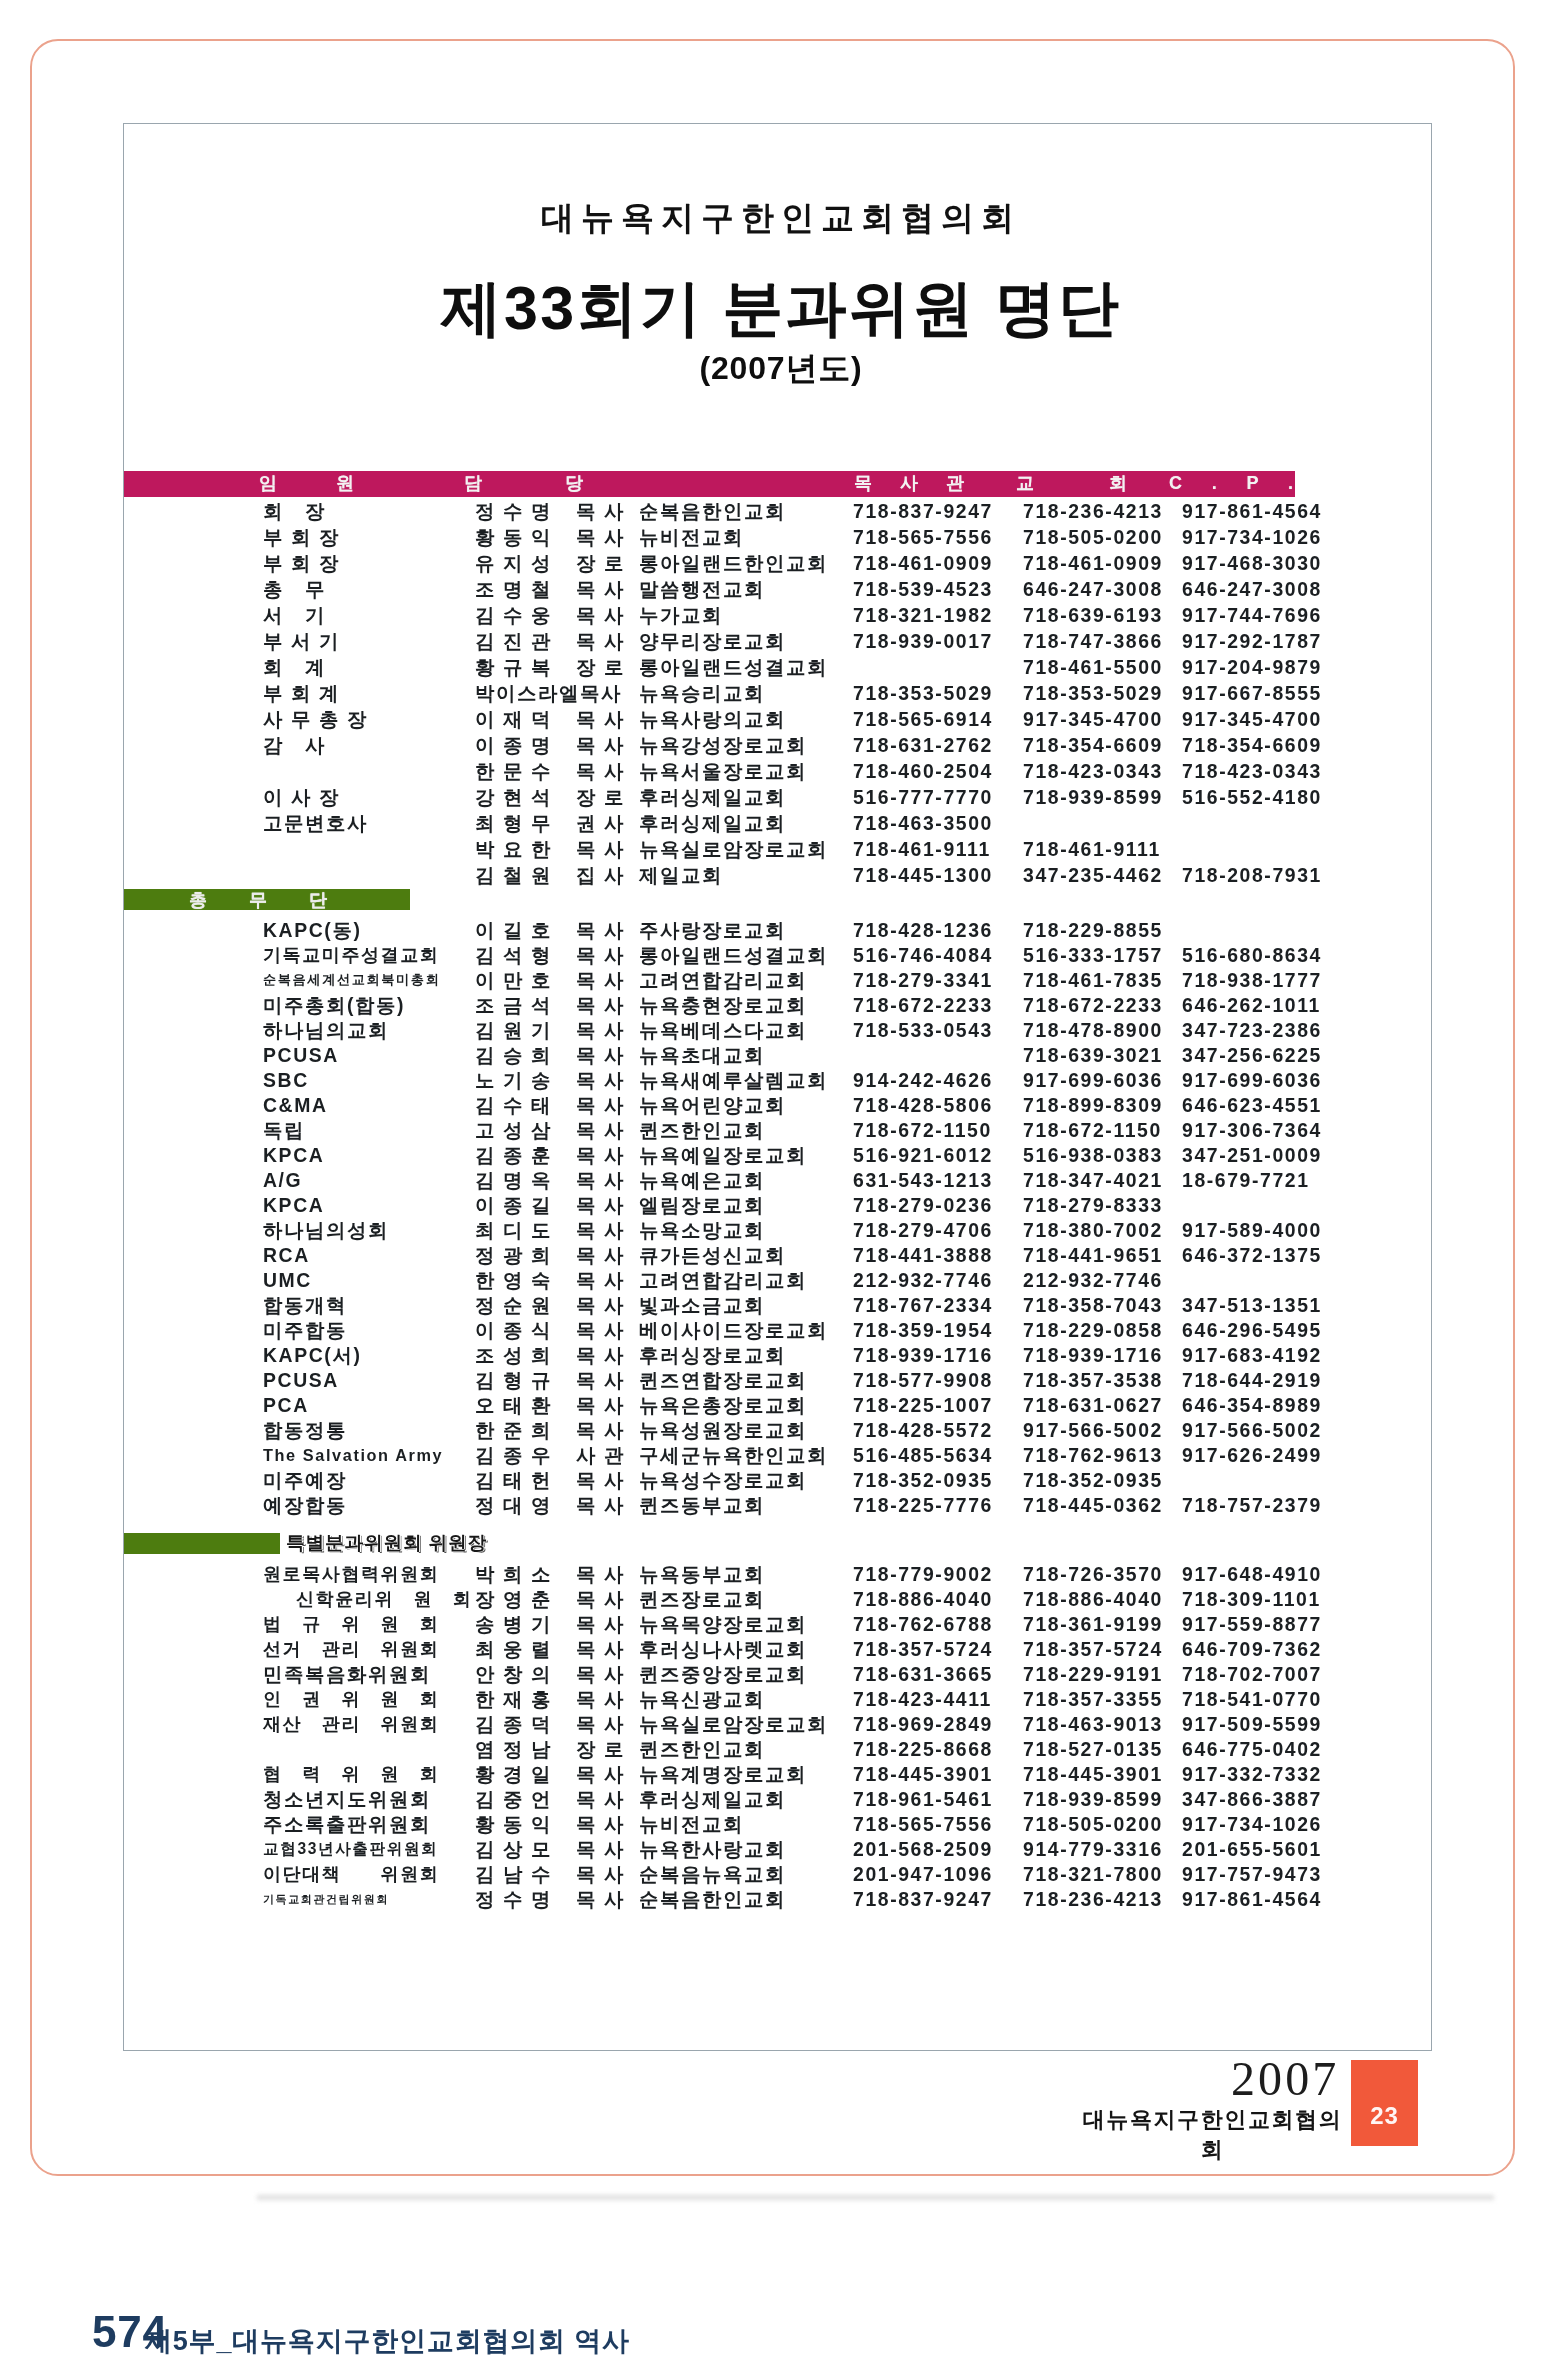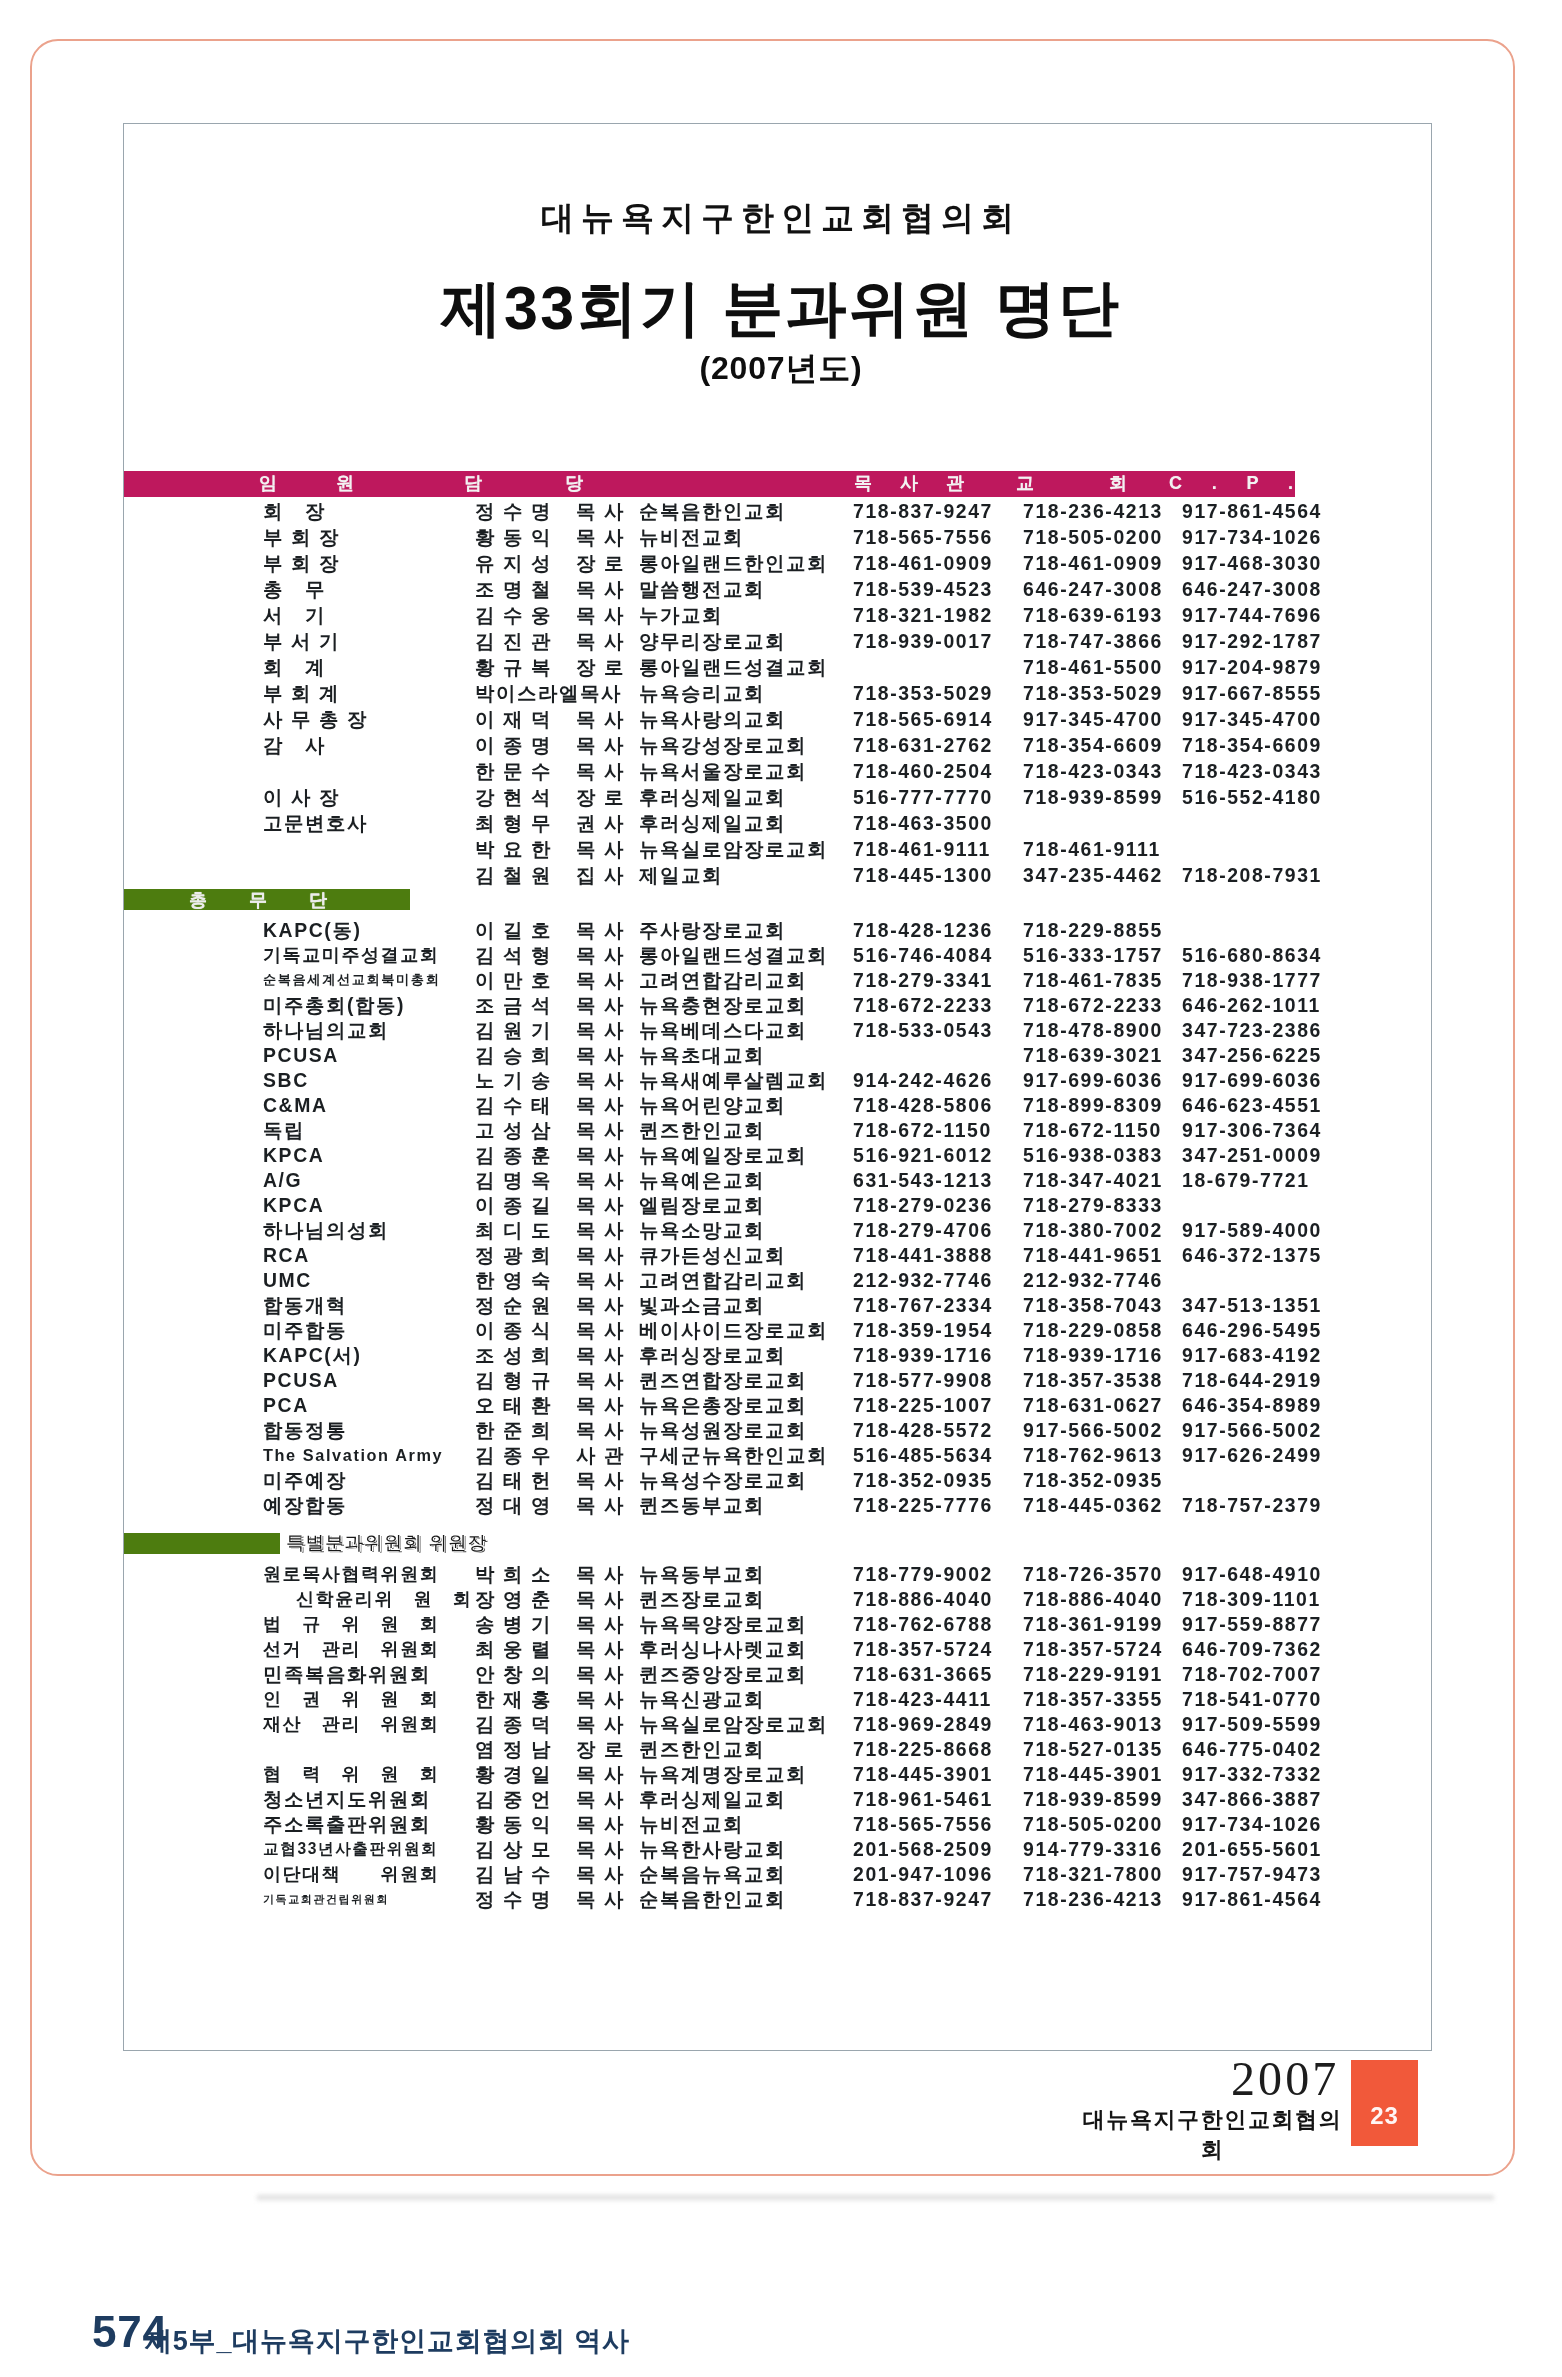--- a/index.html
+++ b/index.html
@@ -25,21 +25,21 @@
   .hc1{left:135px;width:95px;}
   .hc2{left:340px;width:119px;}
   .hc3{left:730px;width:110px;}
   .hc4{left:892px;width:111px;}
   .hc5{left:1045px;width:124px;}
   
   .sec-bar{position:absolute;left:124px;height:21px;background:#4d7c0f;}
   .sec-bar-label{position:absolute;left:65px;top:1.6px;width:138px;height:18px;line-height:18px;
       color:#ececec;font-weight:700;font-size:18px;text-align:justify;text-align-last:justify;
       white-space:nowrap;text-shadow:0 0 0.8px #fff;filter:blur(0.3px);}
-  .smudge{position:absolute;left:286px;top:1530px;font-weight:400;font-size:18.7px;letter-spacing:0.8px;
+  .smudge{position:absolute;left:286px;top:1530px;font-weight:700;font-size:18.7px;letter-spacing:0.8px;
       color:#181818;white-space:nowrap;filter:blur(0.5px);
       text-shadow:1.2px 0 0 #ffffff,-1.2px 0.8px 0 #ffffff,1.9px 1.2px 0 rgba(20,20,20,.75);}
   
   .rows{position:absolute;left:0;width:1562px;}
   .row{position:relative;}
   .s1 .row{height:26px;}
   .s2 .row{height:25px;}
   .s3 .row{height:25px;}
   .c{position:absolute;top:0;height:100%;line-height:24px;font-weight:700;font-size:19.4px;
      letter-spacing:1.6px;white-space:nowrap;overflow:visible;}

